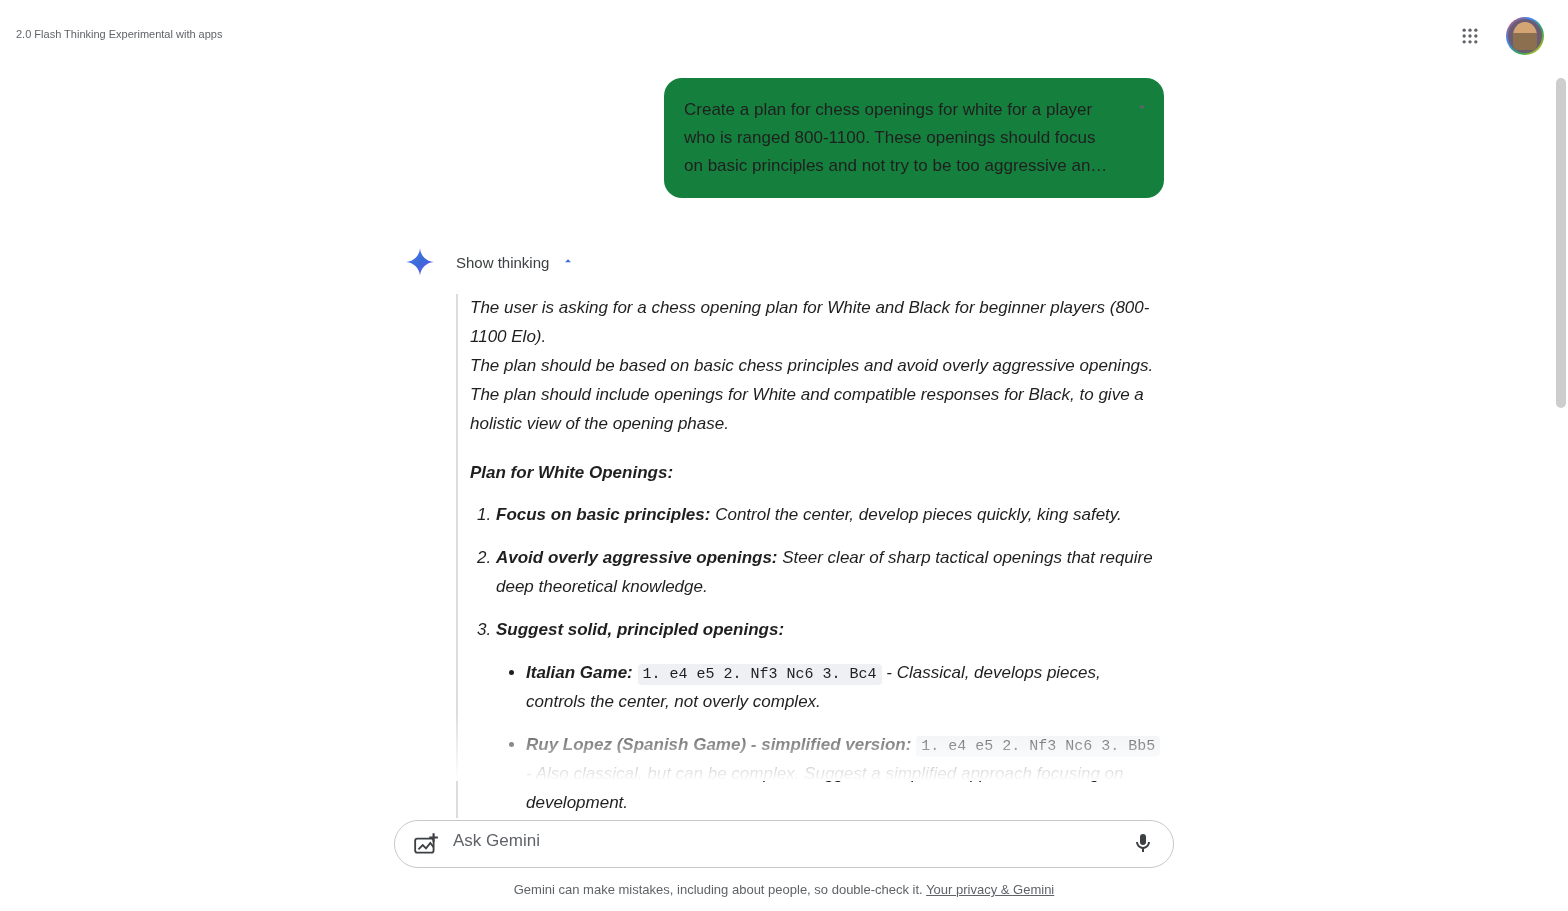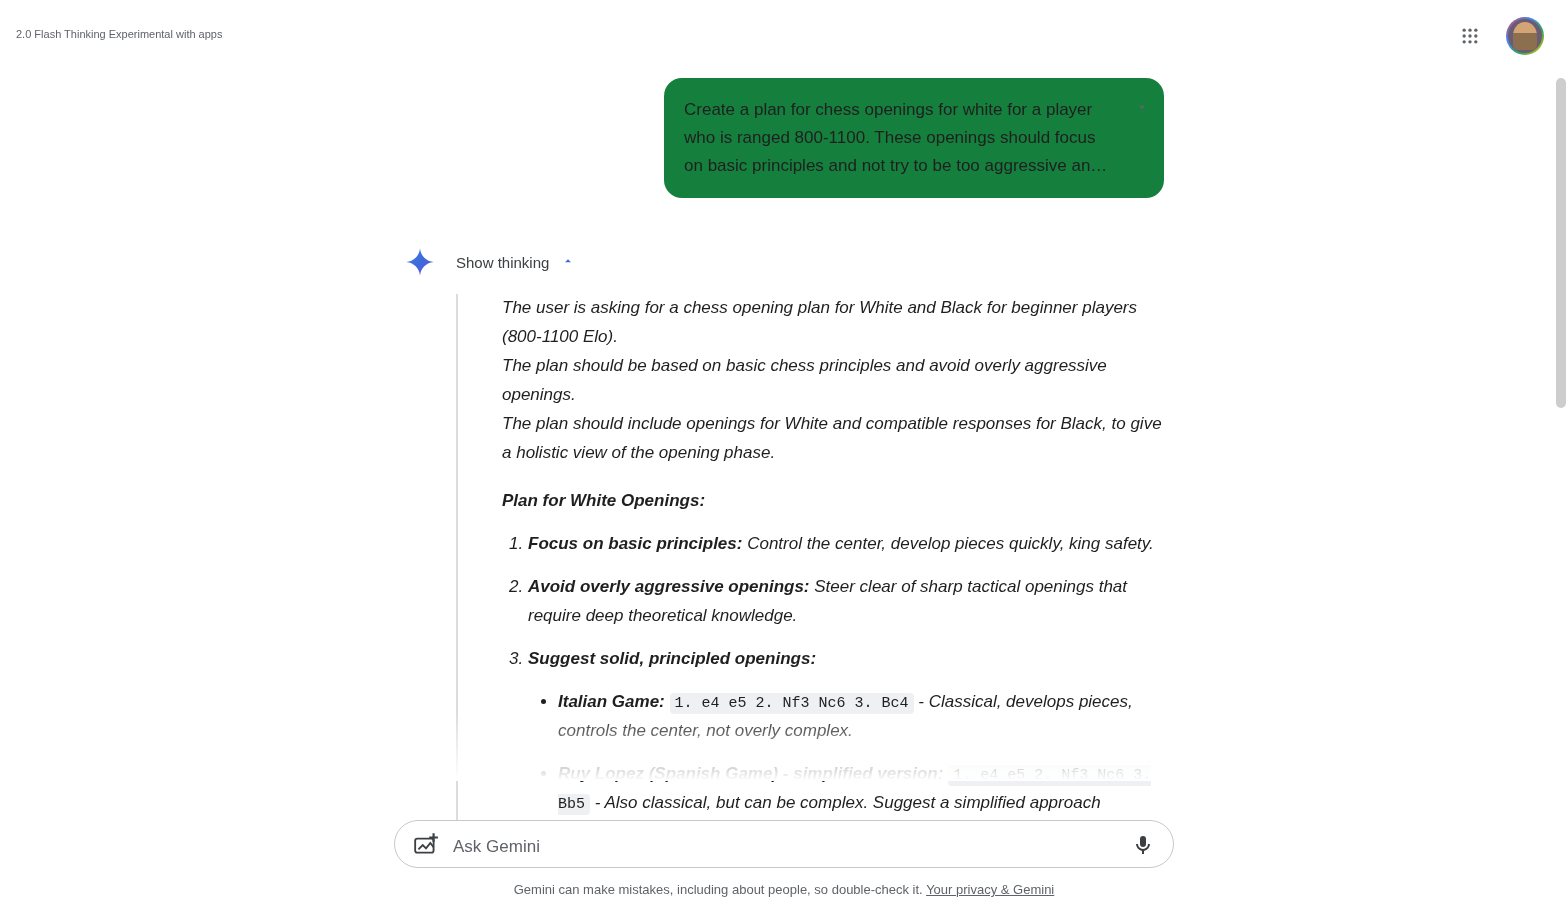--- a/index.html
+++ b/index.html
@@ -151,21 +151,21 @@
       font-size: 15px;
       color: #3c4043;
       cursor: pointer;
     }
     .thinking-caret {
       color: #3b6bd6;
     }
     .thinking-content {
       margin-left: 52px;
       border-left: 2px solid #dadce0;
-      padding-left: 44px;
+      padding-left: 12px;
       font-style: italic;
       font-size: 17px;
       line-height: 1.7;
       color: #1f1f1f;
     }
     .thinking-content p {
       margin-bottom: 0;
     }
     .thinking-content .para-gap {
       margin-top: 20px;
@@ -209,21 +209,21 @@
       right: 0;
       background: #fff;
       padding-bottom: 14px;
     }
     .input-bar {
       max-width: 780px;
       margin: 0 auto;
       border: 1px solid #c9c9c9;
       border-radius: 32px;
       display: flex;
-      align-items: flex-end;
+      align-items: flex-start;
       padding: 10px 18px;
       gap: 14px;
     }
     .input-bar input {
       flex: 1;
       border: none;
       outline: none;
       font-size: 17px;
       background: transparent;
       color: #1f1f1f;

